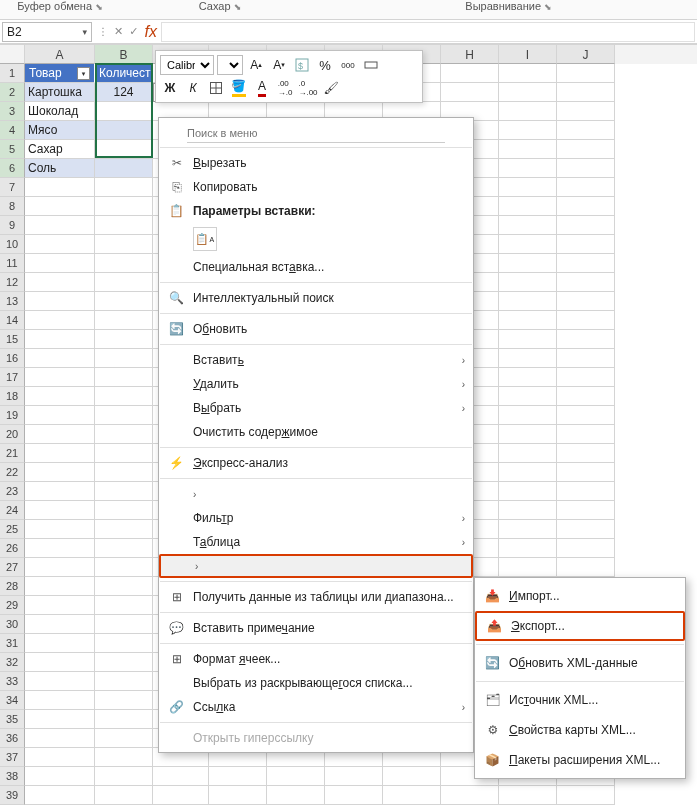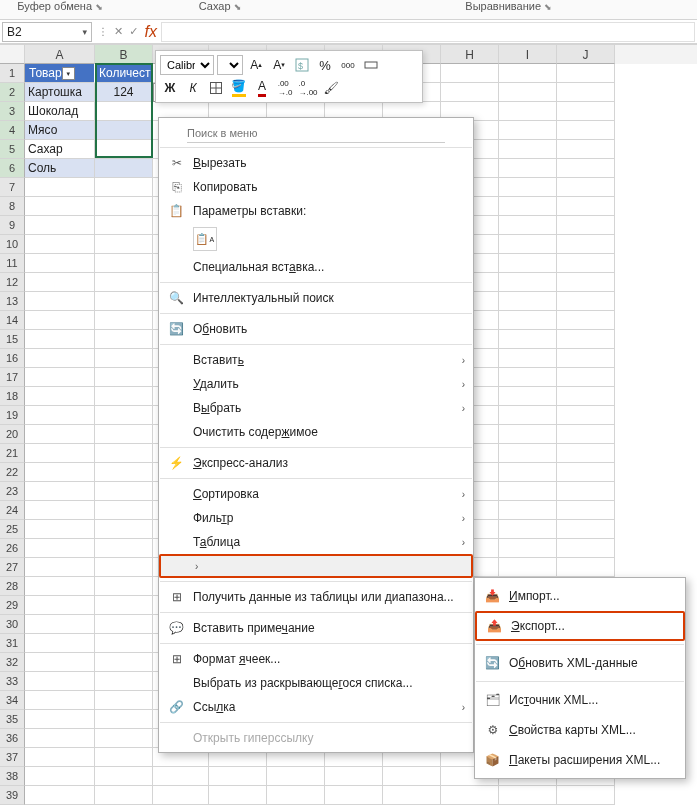--- a/index.html
+++ b/index.html
@@ -37,21 +37,21 @@
   .colh { border-right:1px solid #d4d4d4; border-bottom:1px solid #b0b0b0; text-align:center; font-size:12px; color:#444; line-height:20px; background:#e6e6e6;}
   .colA{width:70px;} .colB{width:58px;} .colC{width:56px;} .colD{width:58px;}
   .colE{width:58px;} .colF{width:58px;} .colG{width:58px;} .colH{width:58px;}
   .colI{width:58px;} .colJ{width:58px;}
 
   .rows-area { position:absolute; top:20px; bottom:0; left:0; right:0; }
   .row { display:flex; height:19px;}
   .rowh { width:25px; border-right:1px solid #b0b0b0; border-bottom:1px solid #d4d4d4; text-align:center; font-size:11px; color:#444; background:#e6e6e6; line-height:19px;}
   .cell { border-right:1px solid #d4d4d4; border-bottom:1px solid #d4d4d4; padding:0 3px; font-size:12px; line-height:19px; white-space:nowrap; overflow:hidden;}
   
-  .hdr-cell { background:#4472C4; color:#fff; border-right:1px solid #fff; display:flex; align-items:center; padding:0 4px;}
+  .hdr-cell { background:#4472C4; color:#fff; border-right:1px solid #fff; display:flex; align-items:center; justify-content:space-between; padding:0 4px;}
   .filter-btn { width:13px; height:13px; background:#fff; border:1px solid #888; display:flex; align-items:center; justify-content:center; font-size:7px; color:#333;}
   .data-cell-odd { background:#d9e1f2;}
   .data-cell-even { background:#fff;}
   
   .selected-range { position:absolute; border:2px solid #217346; pointer-events:none;}
   .sel1 { top:19px; left:95px; width:58px; height:95px;}
 
   .context-menu { position:absolute; top:117px; left:158px; width:316px; background:#fff; border:1px solid #b0b0b0; box-shadow:3px 3px 8px rgba(0,0,0,0.25); padding:2px 0;}
   .cm-search { margin:4px 28px 4px 28px; }
   .cm-search input { width:100%; border:none; border-bottom:1px solid #ccc; font-size:11px; padding:3px 0; outline:none; color:#888;}
@@ -687,21 +687,21 @@
       <span class="cm-icon">✂</span>
       <span class="cm-label"><span class="underline-accel">В</span>ырезать</span>
     </div>
   <div class="cm-item">
       <span class="cm-icon">⎘</span>
       <span class="cm-label">Копировать</span>
     </div>
   <div class="cm-item" style="height:auto;display:block;padding:0">
     <div style="display:flex;align-items:center;padding:4px 8px">
         <span class="cm-icon">📋</span>
-        <span class="cm-label" style="font-weight:normal">Параметры вставки:</span>
+        <span class="cm-label" style="font-weight:bold">Параметры вставки:</span>
       </div>
     <div class="cm-paste-opts"><span class="cm-paste-icon">📋<sub style="font-size:7px">A</sub></span></div>
   </div>
   <div class="cm-item">
       <span class="cm-icon"></span>
       <span class="cm-label">Специальная вст<span class="underline-accel">а</span>вка...</span>
     </div>
   <div class="cm-sep"></div>
   <div class="cm-item">
       <span class="cm-icon">🔍</span>
@@ -733,21 +733,20 @@
       <span class="cm-label">Очистить содер<span class="underline-accel">ж</span>имое</span>
     </div>
   <div class="cm-sep"></div>
   <div class="cm-item">
       <span class="cm-icon">⚡</span>
       <span class="cm-label"><span class="underline-accel">Э</span>кспресс-анализ</span>
     </div>
   <div class="cm-sep"></div>
   <div class="cm-item">
       <span class="cm-icon"></span>
-      <span class="cm-label"><span class="underline-accel">С</span>ортировка</span>
       <span class="cm-arrow">›</span>
     </div>
   <div class="cm-item">
       <span class="cm-icon"></span>
       <span class="cm-label">Филь<span class="underline-accel">т</span>р</span>
       <span class="cm-arrow">›</span>
     </div>
   <div class="cm-item">
       <span class="cm-icon"></span>
       <span class="cm-label">Т<span class="underline-accel">а</span>блица</span>

